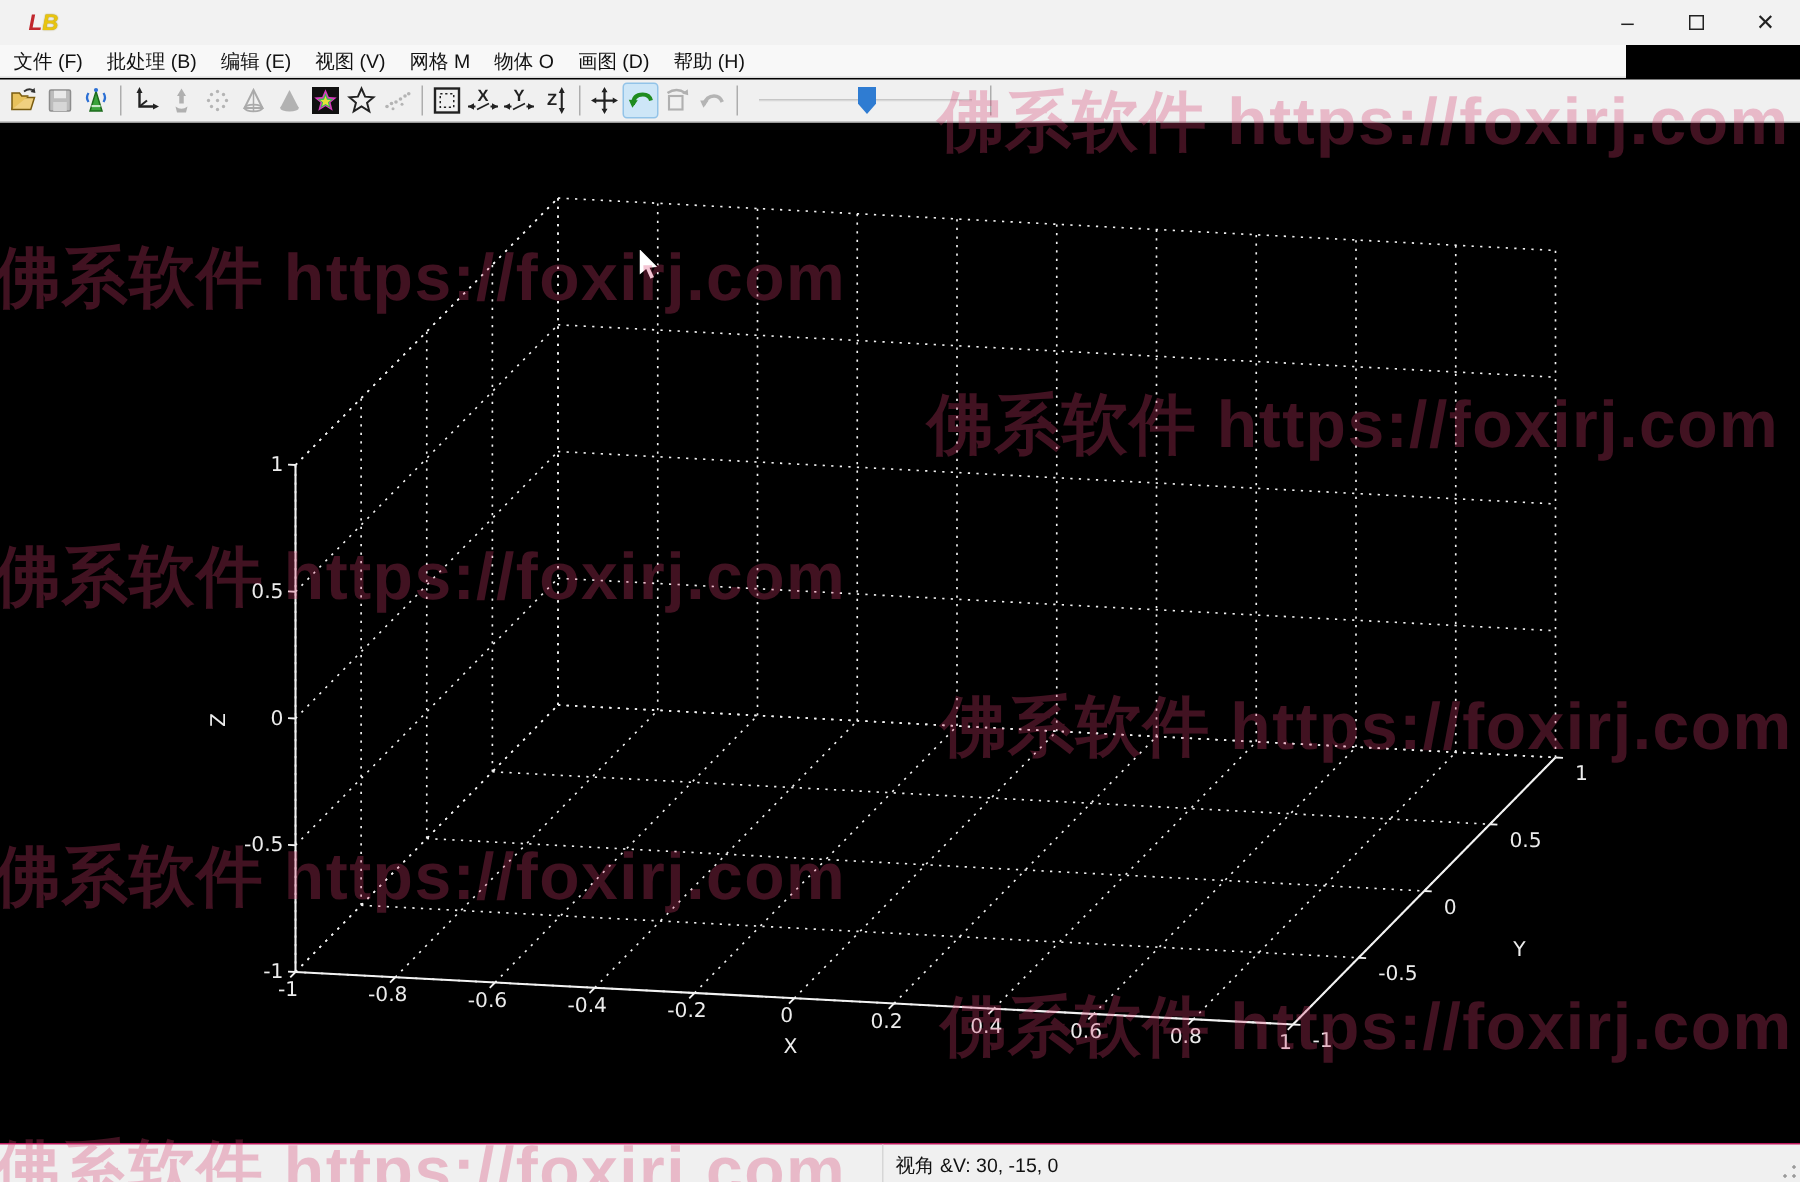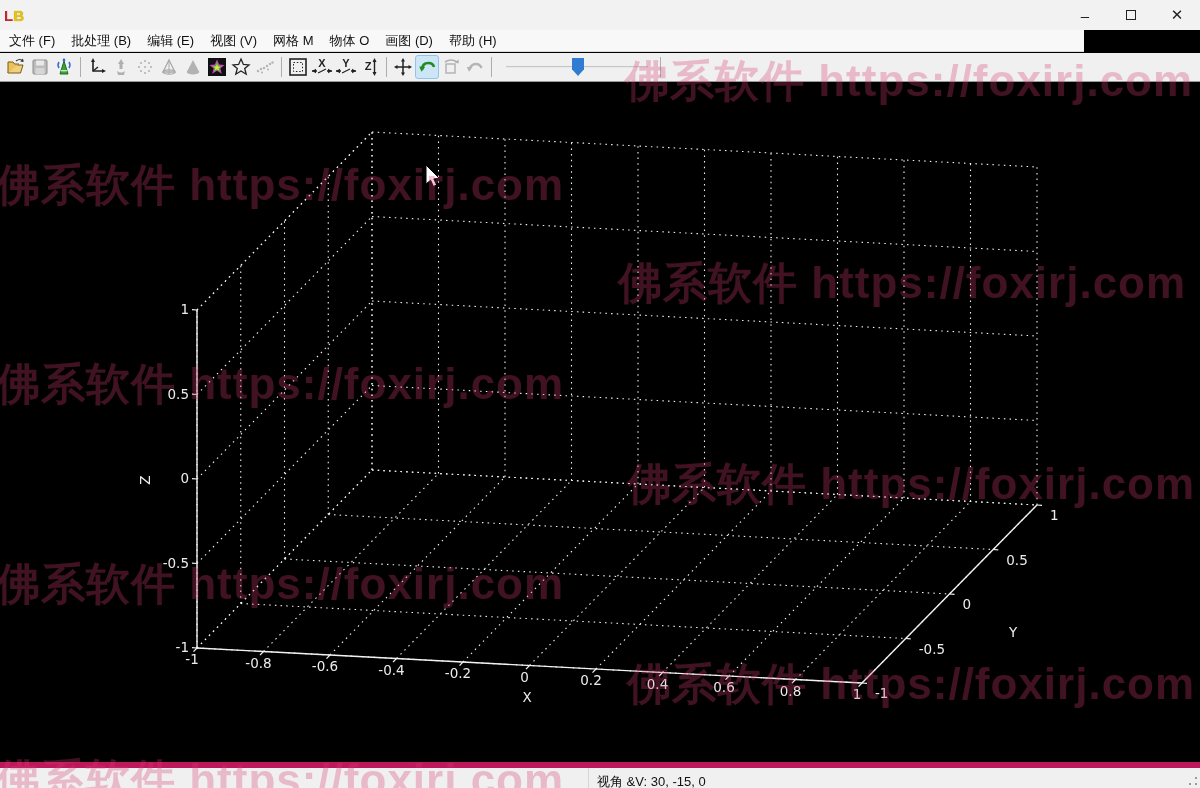--- a/index.html
+++ b/index.html
@@ -3,21 +3,21 @@
 <meta charset="utf-8">
 <style>
   * { margin:0; padding:0; box-sizing:border-box; }
   html,body { width:1200px; height:788px; overflow:hidden; }
   body { font-family:"Liberation Sans","DejaVu Sans",sans-serif; background:#000; position:relative; }
 
   .window { position:absolute; inset:0; width:1200px; height:788px; background:#000; overflow:hidden; }
 
   
   .titlebar { position:absolute; left:0; top:0; width:1200px; height:30px; background:#f2f2f2; display:flex; align-items:center; }
-  .logo { margin-left:4px; font-size:15px; font-weight:bold; letter-spacing:0; line-height:1; }
+  .logo { margin-left:19px; font-size:15px; font-weight:bold; letter-spacing:0; line-height:1;font-style:italic; }
   .logo .l { color:#c1272d; }
   .logo .b { color:#e8c40f; text-shadow:0 0 1px #9a8200; }
   .win-controls { position:absolute; right:0; top:0; height:30px; display:flex; }
   .win-btn { width:46px; height:30px; display:flex; align-items:center; justify-content:center; color:#222; font-size:15px; }
   .max-box { width:10px; height:10px; border:1.2px solid #222; }
 
   
   .menubar { position:absolute; left:0; top:30px; width:1084px; height:22px; background:#f8f8f8; border-bottom:1px solid #dcdcdc; display:flex; align-items:center; font-size:13px; color:#111; }
   .menu-item { padding:0 7px; margin-right:2px; white-space:nowrap; }
   .menu-item:first-child { margin-left:2px; }
@@ -30,21 +30,21 @@
   .tb-btn svg { display:block; }
   .slider-wrap { position:relative; width:150px; height:24px; margin-left:10px; }
   .slider-track { position:absolute; left:0; right:8px; top:11px; height:2px; background:#c6c6c6; border-bottom:1px solid #e9e9e9; }
   .slider-handle { position:absolute; top:3px; width:12px; height:18px; background:#2f7cd2; clip-path:polygon(0 0,100% 0,100% 62%,50% 100%,0 62%); }
 
   
   .viewport { position:absolute; left:0; top:82px; width:1200px; height:680px; background:#000; }
   .viewport svg { display:block; }
 
   
-  .statusbar { position:absolute; left:0; top:762px; width:1200px; height:26px; background:#f0f0f0; border-top:6px solid #be185d; font-size:13px; color:#111; }
+  .statusbar { position:absolute; left:0; top:762px; width:1200px; height:26px; background:#f0f0f0; border-top:1px solid #be185d; font-size:13px; color:#111; }
   .status-sep { position:absolute; left:588px; top:0; width:1px; height:26px; background:#d6d6d6; }
   .status-text { position:absolute; left:597px; top:5px; white-space:nowrap; }
   .resize-grip { position:absolute; right:2px; bottom:2px; width:10px; height:10px; background:
      radial-gradient(circle at 8px 2px,#9a9a9a 1px,transparent 1.2px),
      radial-gradient(circle at 8px 8px,#9a9a9a 1px,transparent 1.2px),
      radial-gradient(circle at 2px 8px,#9a9a9a 1px,transparent 1.2px); }
 
   
   .watermark { position:absolute; font-size:44px; letter-spacing:1px; white-space:nowrap; pointer-events:none; z-index:60; font-weight:bold; }
 </style>

